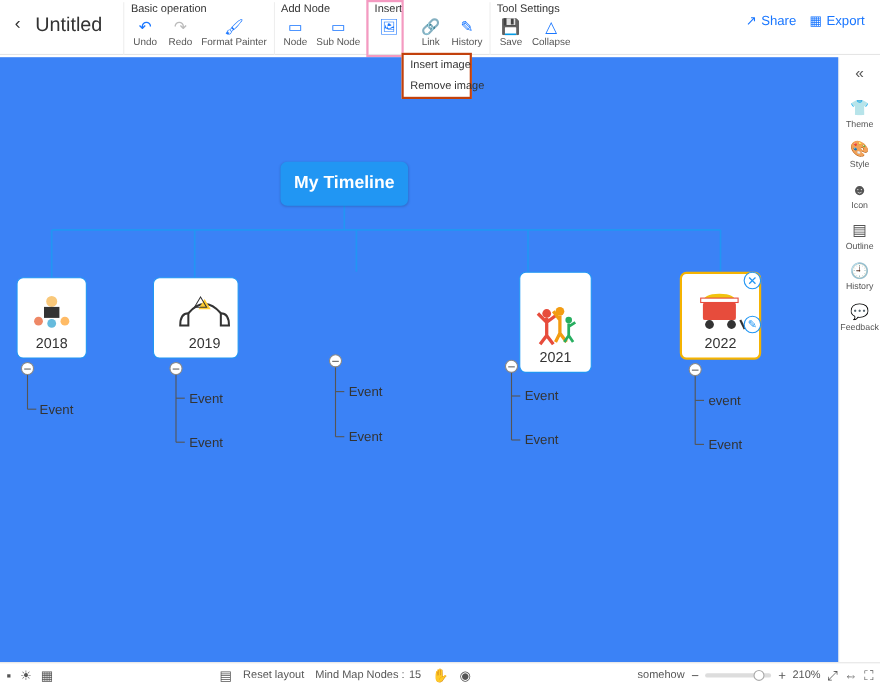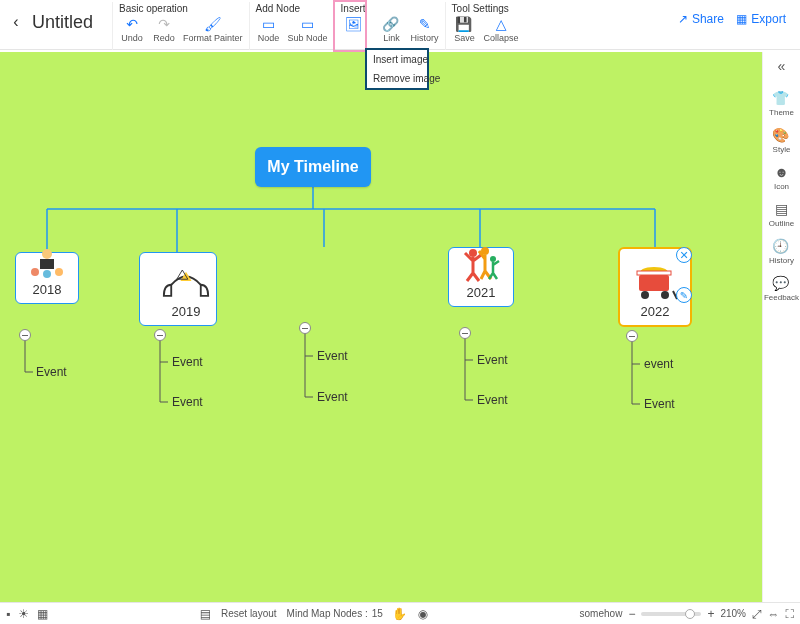--- a/index.html
+++ b/index.html
@@ -18,46 +18,46 @@
 .tool-icon.gray { color:#bbb; }
 .tool-cap { font-size:9px; color:#555; white-space:nowrap; }
 .insert-group { position:relative; }
 .insert-highlight { position:absolute; left:-2px; top:-2px; width:34px; height:52px; border:2px solid #f49ac1; pointer-events:none; }
 .spacer { flex:1; }
 .share-export { display:flex; align-items:center; gap:12px; padding:10px 8px 0 0;}
 .share-link { display:flex; align-items:center; gap:4px; font-size:12px; color:#1976ff; cursor:pointer;}
 .export-link { display:flex; align-items:center; gap:4px; font-size:12px; color:#1976ff; cursor:pointer;}
 
 
-.insert-menu { position:absolute; left:365px; top:48px; width:64px; border:2px solid #0c4a6e; background:#fff; z-index:10; }
+.insert-menu { position:absolute; left:365px; top:48px; width:64px; border:2px solid #c2410c; background:#fff; z-index:10; }
 .insert-menu-item { font-size:10px; color:#333; padding:4px 6px; cursor:pointer; white-space:nowrap;}
 
 
 .right-rail { position:absolute; right:0; top:52px; bottom:22px; width:38px; border-left:1px solid #eee; background:#fff; display:flex; flex-direction:column; align-items:center; gap:10px; padding-top:6px;}
 .rail-item { display:flex; flex-direction:column; align-items:center; gap:2px; cursor:pointer;}
 .rail-icon { font-size:14px; color:#555;}
 .rail-label { font-size:8px; color:#555;}
 .rail-collapse { font-size:14px; color:#555; margin-bottom:6px; cursor:pointer;}
 
 
-.canvas { position:absolute; left:0; top:52px; right:38px; bottom:22px; background:#bef264; overflow:hidden;}
+.canvas { position:absolute; left:0; top:52px; right:38px; bottom:22px; background:#3b82f6; overflow:hidden;}
 svg.connectors { position:absolute; left:0; top:0; width:100%; height:100%; }
 
 
 .root { position:absolute; left:255px; top:95px; width:116px; height:40px; background:#2196f3; color:#fff; border-radius:6px; display:flex; align-items:center; justify-content:center; font-weight:700; font-size:16px; box-shadow:0 1px 2px rgba(0,0,0,.15);}
 
 
 .year-card { position:absolute; border:1.5px solid #2196f3; border-radius:6px; background:#fff; display:flex; flex-direction:column; align-items:center; justify-content:flex-end; padding:4px 0 6px 0;}
 .year-card.selected { border:2px solid #f5b301; }
 .year-card .illustration { width:48px; height:40px; display:flex; align-items:center; justify-content:center; }
 .year-card .year { font-size:13px; color:#333; margin-top:2px;}
-.year-1 { left:15px; top:200px; width:64px; height:52px;}
+.year-1 { left:15px; top:200px; width:64px; height:74px;}
 .year-2 { left:139px; top:200px; width:78px; height:74px;padding-left:16px;}
 .year-3 { left:290px; top:195px; width:70px; height:72px;}
-.year-4 { left:448px; top:195px; width:66px; height:60px;}
+.year-4 { left:472px; top:195px; width:66px; height:92px;}
 .year-5 { left:618px; top:195px; width:74px; height:80px;}
 .float-delete { position:absolute; right:-2px; top:-2px; width:16px; height:16px; border:1.5px solid #2196f3; border-radius:50%; background:#fff; color:#2196f3; font-size:11px; display:flex; align-items:center; justify-content:center;}
 .float-tool { position:absolute; right:-2px; bottom:22px; width:16px; height:16px; border:1.5px solid #2196f3; border-radius:50%; background:#fff; color:#2196f3; font-size:10px; display:flex; align-items:center; justify-content:center;}
 
 
 .toggle { position:absolute; width:12px; height:12px; border:1px solid #888; border-radius:50%; background:#fff; display:flex; align-items:center; justify-content:center;}
 .toggle::after { content:""; width:6px; height:1px; background:#666;}
 
 
 .event-label { position:absolute; font-size:12px; color:#333;}

